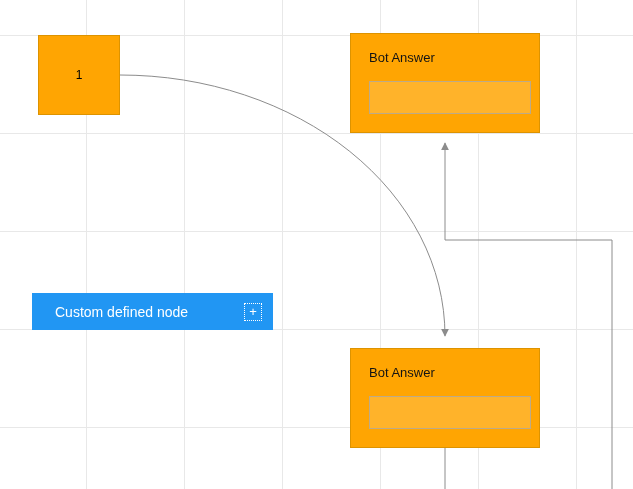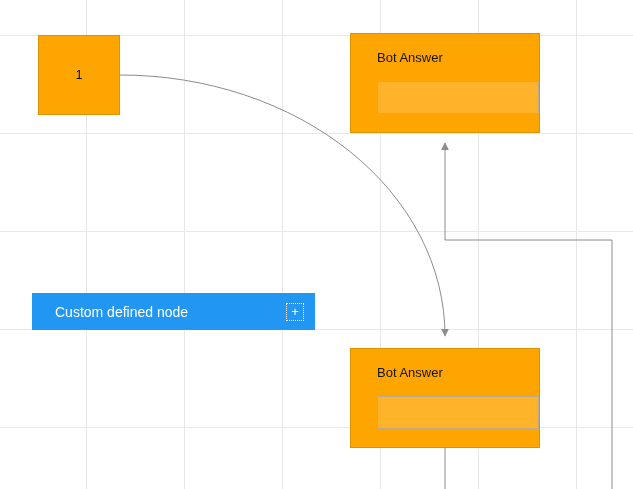--- a/index.html
+++ b/index.html
@@ -28,39 +28,39 @@
     background: #ffa502;
     border: 1px solid #dd9300;
     display: flex; align-items: center; justify-content: center;
     font-size: 12px; color: #000000;
   }
 
   .bot-node {
     width: 190px; height: 100px;
     background: #ffa502;
     border: 1px solid #dd9300;
-    padding: 17px 13px 0 26px;
+    padding: 17px 13px 0 18px;
   }
   .bot-top { left: 350px; top: 33px; }
   .bot-bottom { left: 350px; top: 348px; }
   .bot-title {
     display: block;
     font-size: 13px; color: #141414;
     line-height: 14px;
   }
   .bot-input {
     margin-top: 16px;
     width: 162px; height: 33px;
     background: rgba(255, 255, 255, 0.16);
     border: 1px solid #bdaa87;
     font-size: 12px; color: #333333;
   }
 
   .custom-node {
-    left: 32px; top: 293px; width: 283px; height: 37px;
+    left: 32px; top: 293px; width: 241px; height: 37px;
     background: #2196f3;
     display: flex; align-items: center;
     padding-left: 23px;
     color: #ffffff; font-size: 14px;
   }
   .plus-icon {
     position: absolute;
     right: 11px; top: 50%;
     transform: translateY(-50%);
     width: 18px; height: 18px;

